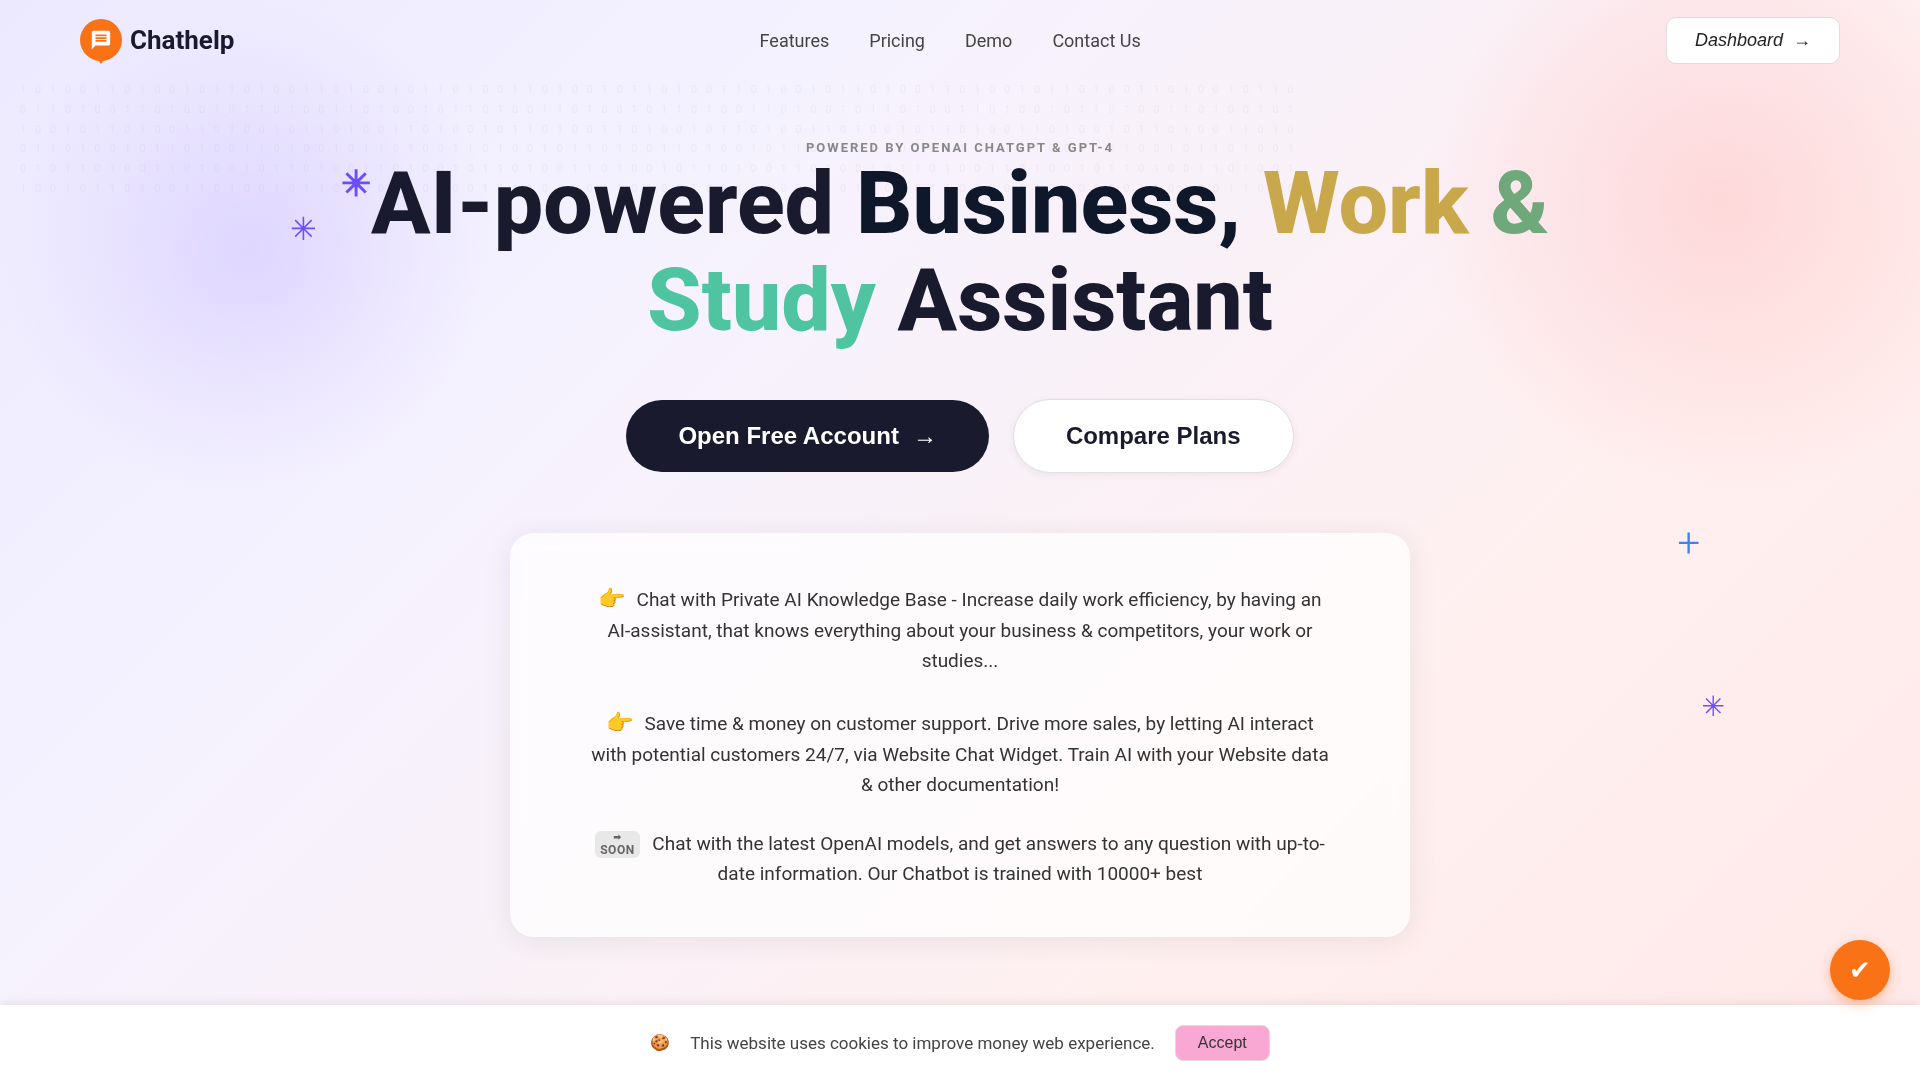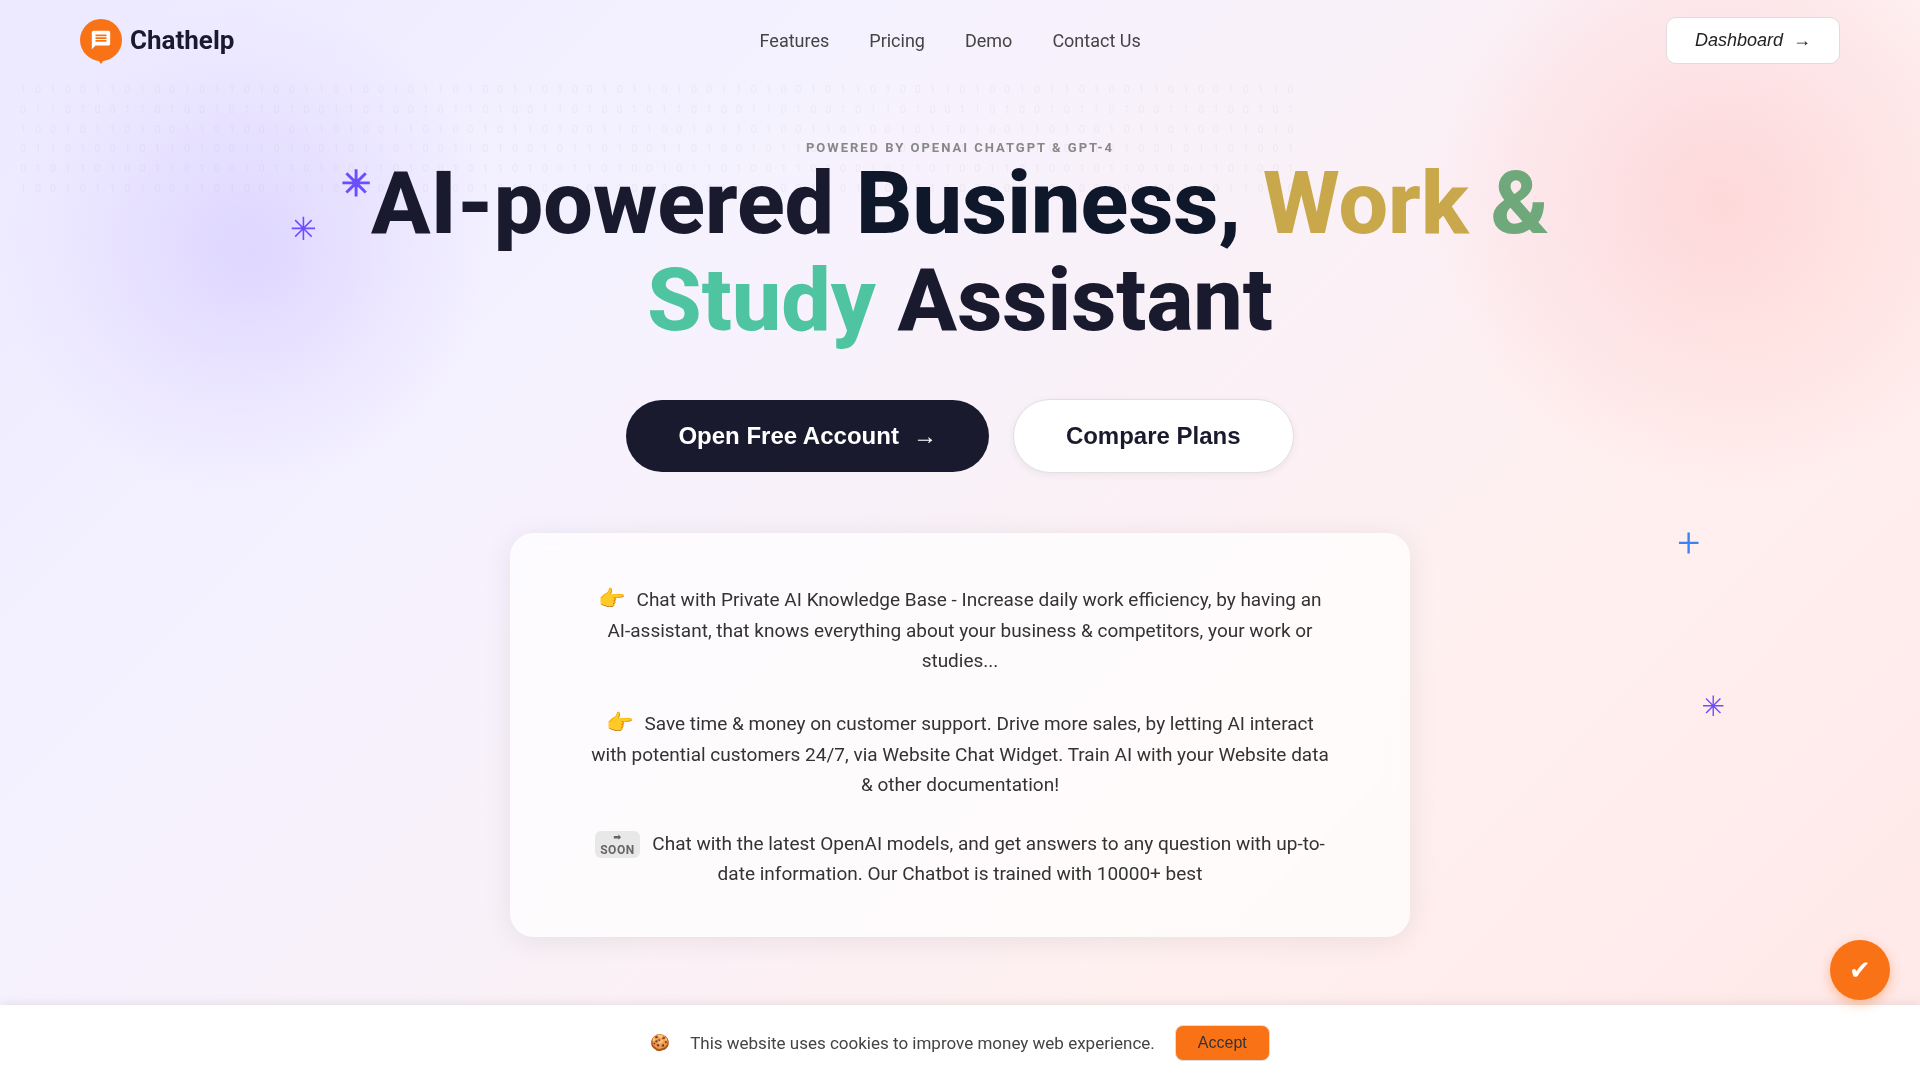--- a/index.html
+++ b/index.html
@@ -291,21 +291,21 @@
       z-index: 200;
       box-shadow: 0 -2px 10px rgba(0,0,0,0.08);
     }
 
     .cookie-text {
       font-size: 17px;
       color: #444;
     }
 
     .cookie-accept-btn {
-      background: #f97316;
+      background: #f9a8d4;
       border: 1px solid #ddd;
       border-radius: 8px;
       padding: 8px 22px;
       font-size: 16px;
       font-weight: 500;
       cursor: pointer;
       color: #333;
     }
 
     .soon-icon {

